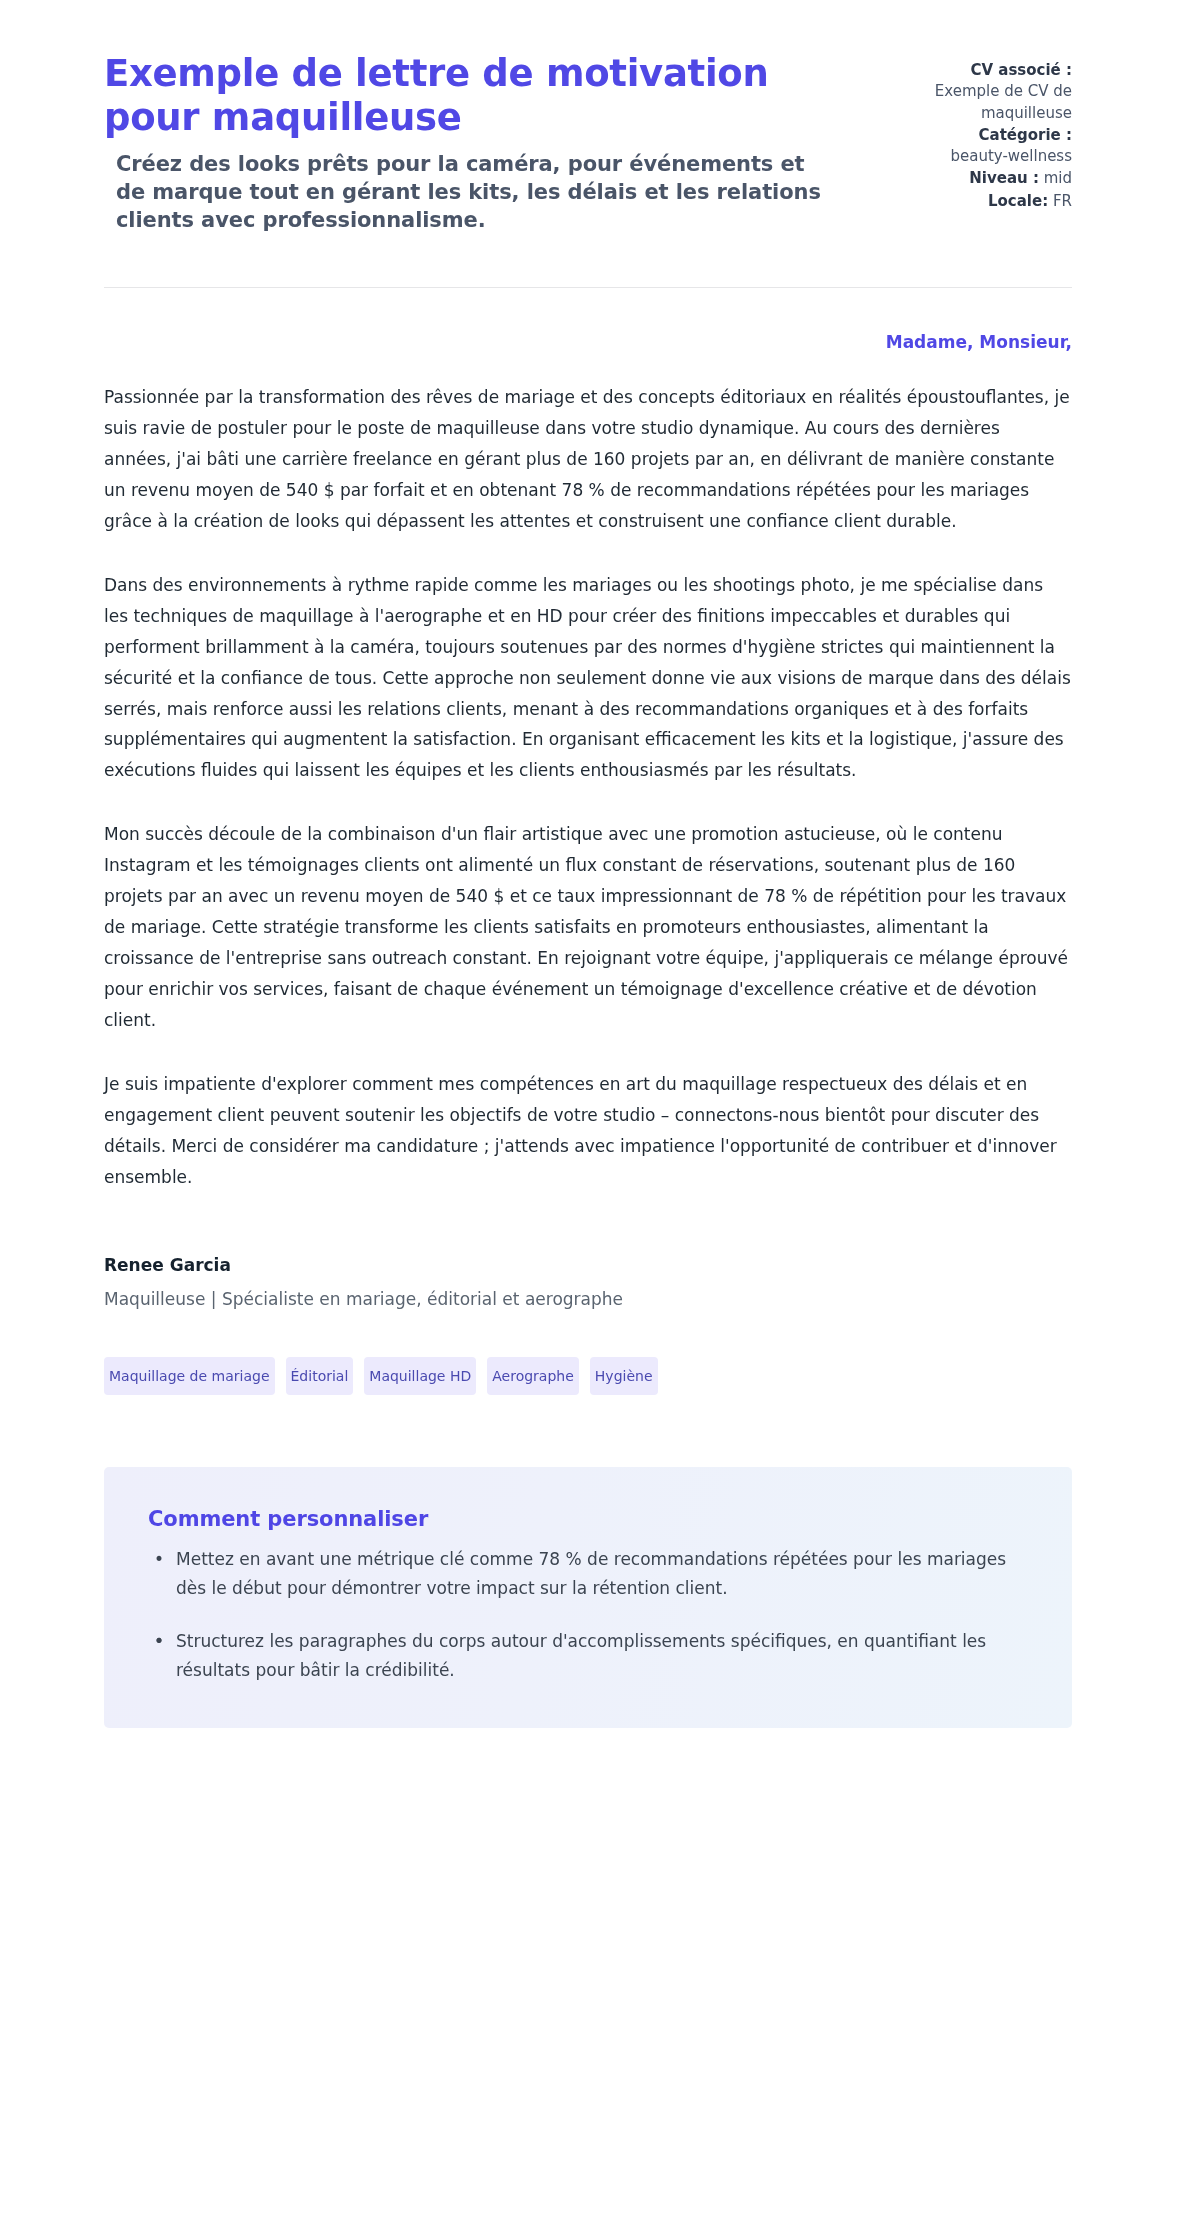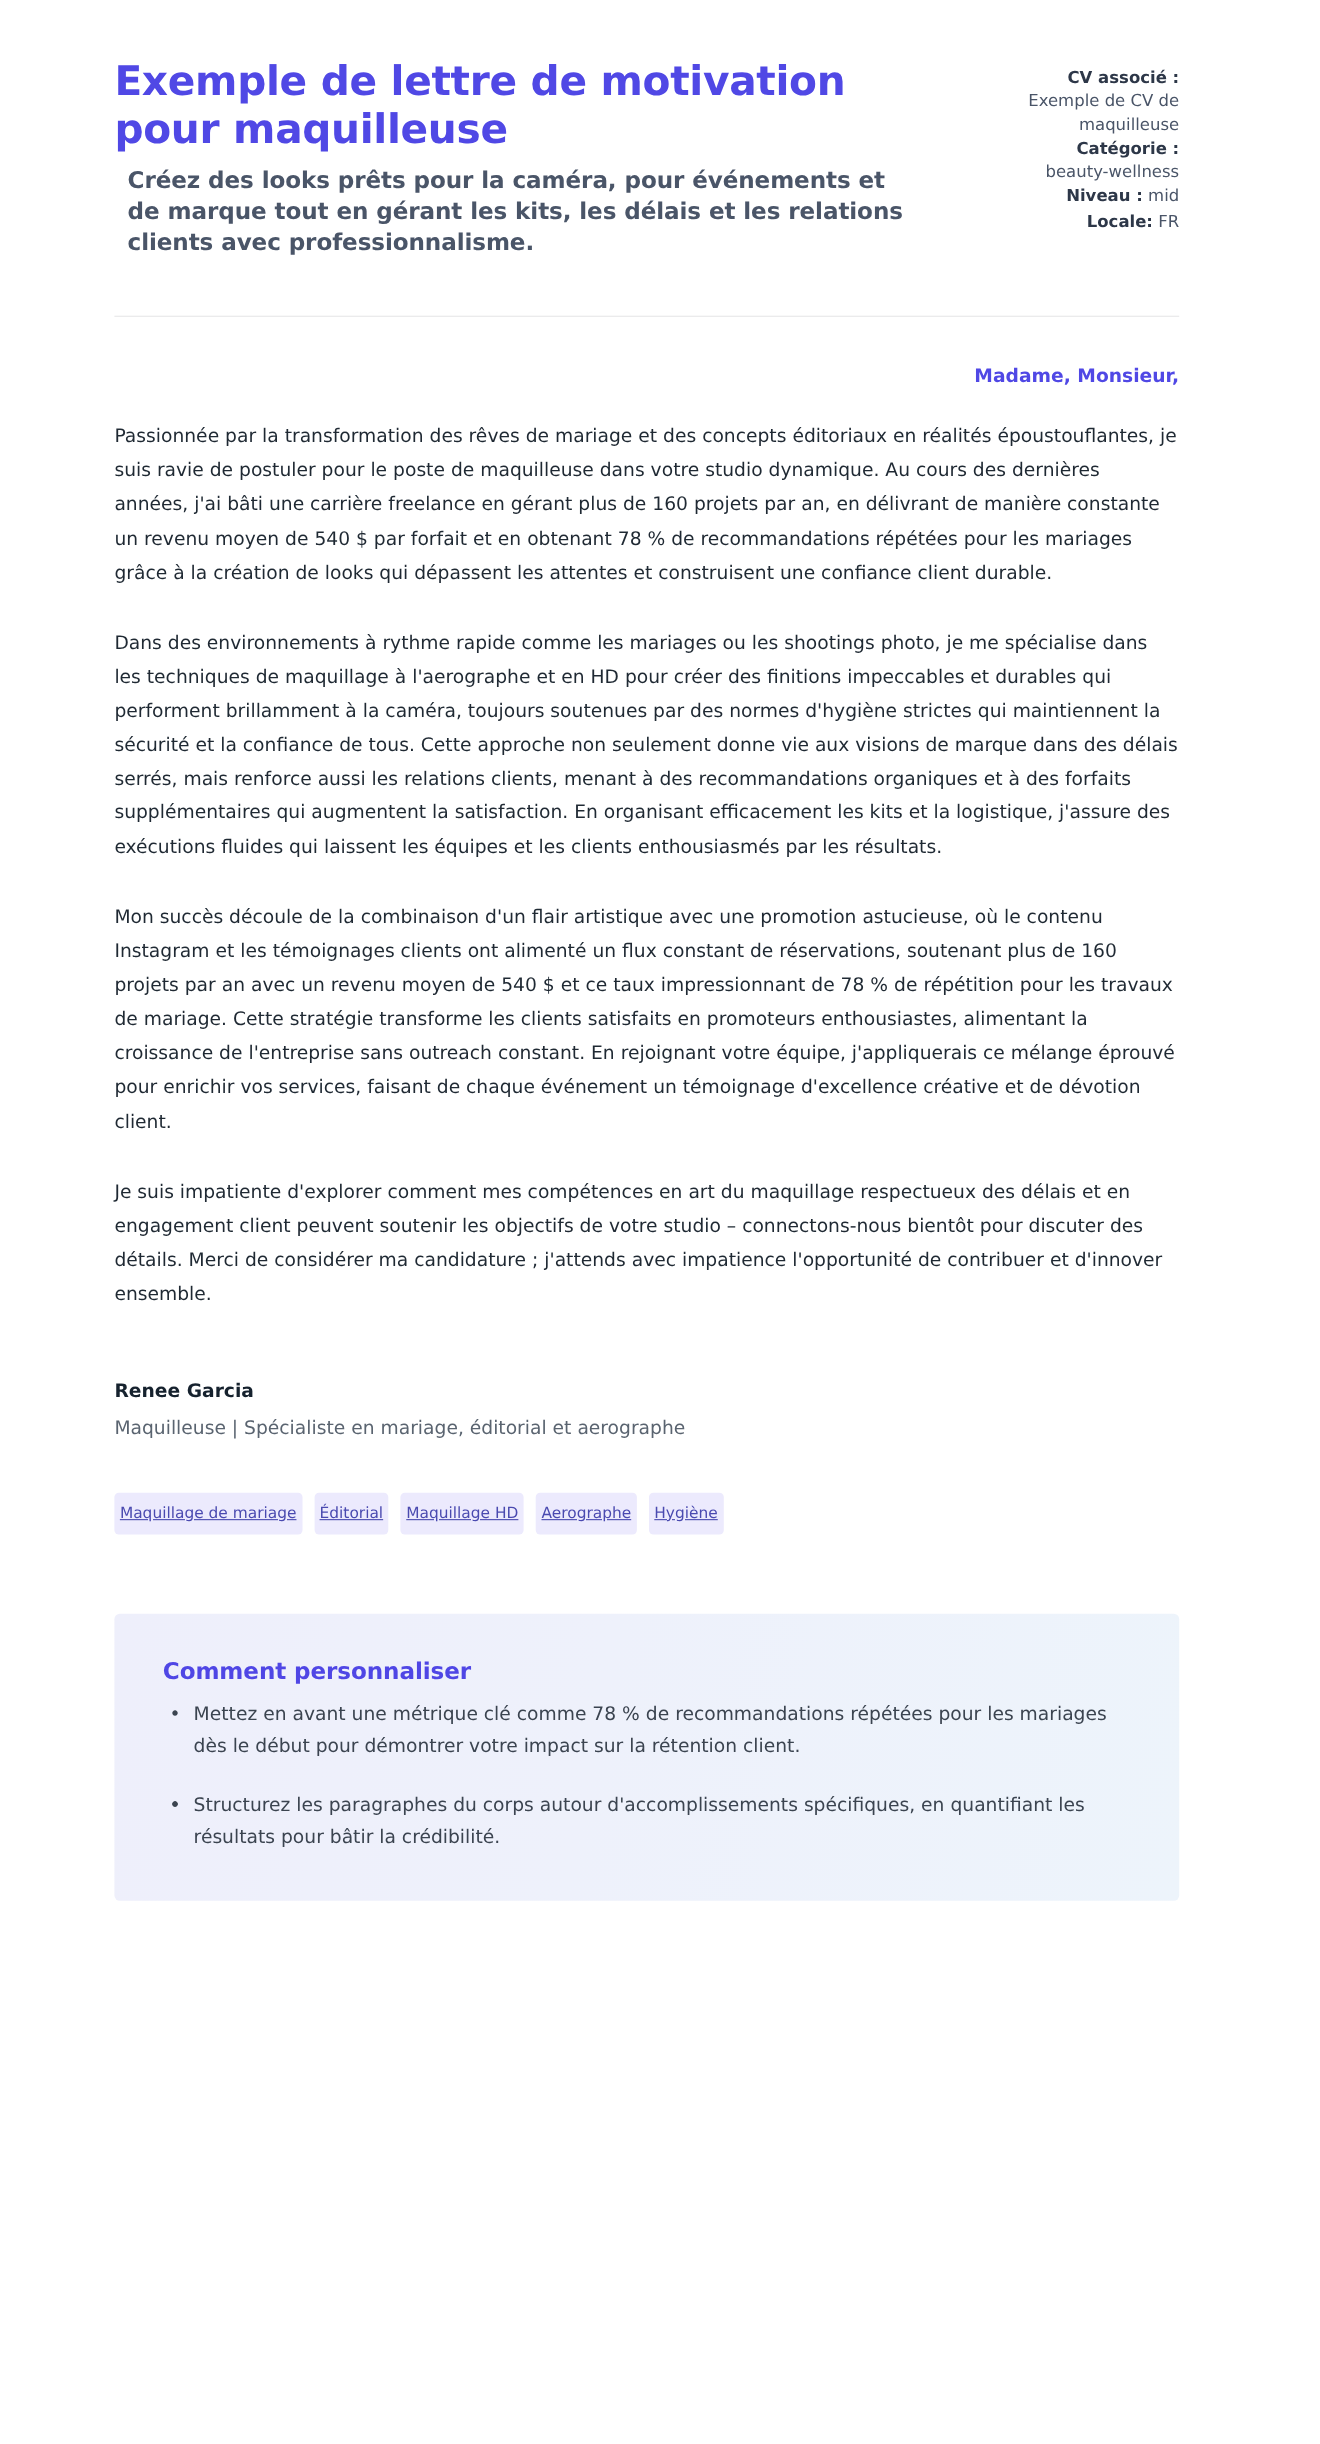--- a/index.html
+++ b/index.html
@@ -128,21 +128,20 @@
     gap: 11px;
   }
   .tag {
     background: #eceafd;
     color: #4a4ab0;
     font-size: 14px;
     line-height: 1;
     padding: 12px 5px;
     border-radius: 4px;
     white-space: nowrap;
-    text-decoration: underline;
   }
 
   
   .callout {
     margin-top: 72px;
     background: linear-gradient(100deg, #eeeffb 0%, #eef1fb 45%, #edf4fb 100%);
     border-radius: 5px;
     padding: 40px 44px 42px 44px;
   }
   .callout-title {

